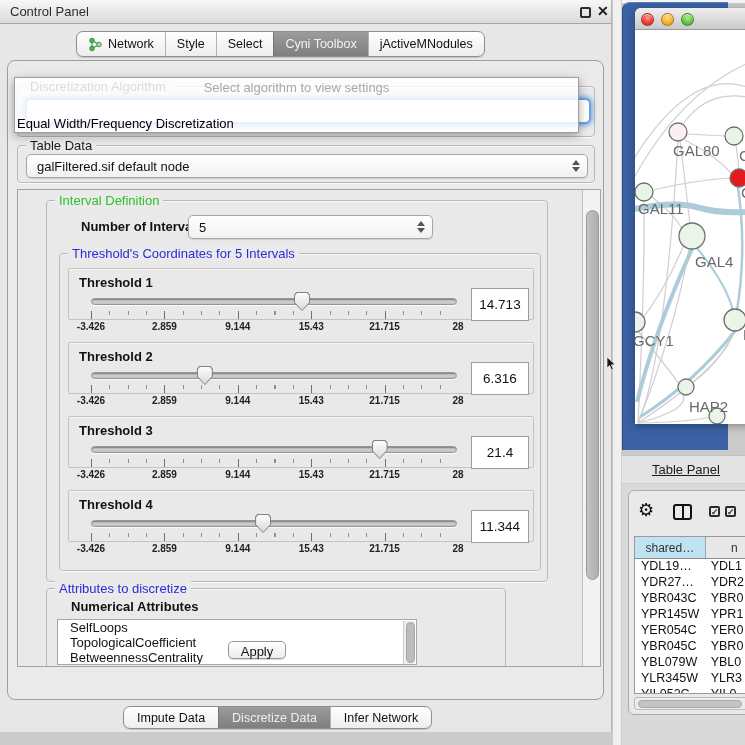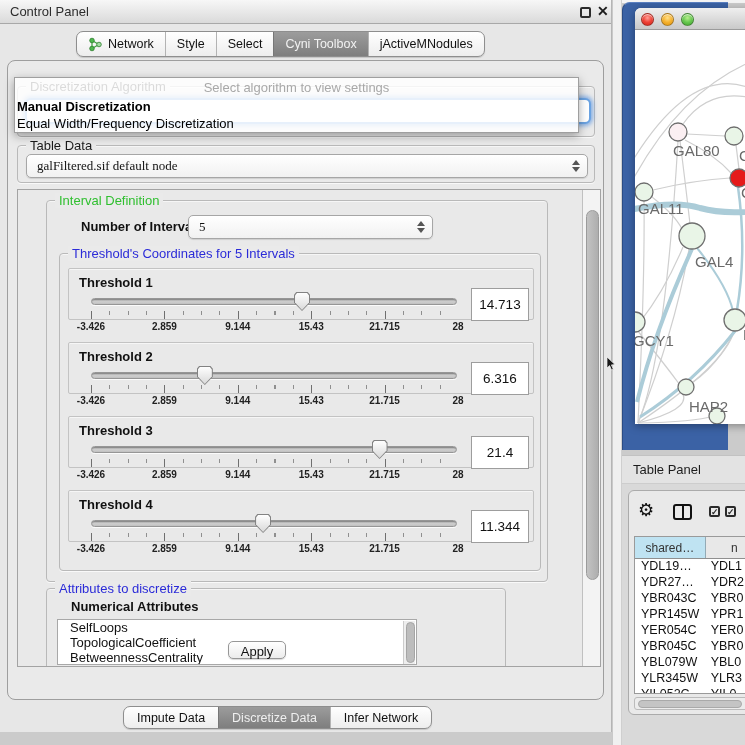--- a/index.html
+++ b/index.html
@@ -37,21 +37,21 @@
 
   .group { position:absolute; border:1px solid #b9b9b9; border-radius:4px;
     box-shadow:inset 0 1px 0 rgba(255,255,255,.6), 0 1px 0 rgba(255,255,255,.7); }
   .gtitle { position:absolute; top:-8px; left:8px; background:#eaeaea; padding:0 4px;
     font-size:13px; line-height:15px; white-space:nowrap; }
   .gtitle.green { color:#2fbf2f; }
   .gtitle.blue  { color:#2b2bd8; }
 
   .combo { position:absolute; background:linear-gradient(#ffffff,#f1f1f1);
     border:1px solid #a6a6a6; border-radius:5px; font-size:13px; color:#111;
-    box-shadow:inset 0 1px 0 #fff, 0 1px 1px rgba(0,0,0,.12); cursor:pointer;font-family:Liberation Serif, serif; }
+    box-shadow:inset 0 1px 0 #fff, 0 1px 1px rgba(0,0,0,.12); cursor:pointer; }
   .combo .ctext { position:absolute; left:10px; top:50%; transform:translateY(-50%); white-space:nowrap; }
   .stepper { position:absolute; right:7px; top:50%; transform:translateY(-50%); width:8px; height:12px; }
   .stepper::before, .stepper::after { content:""; position:absolute; left:0; border-left:4px solid transparent; border-right:4px solid transparent; }
   .stepper::before { top:0; border-bottom:5px solid #555; }
   .stepper::after  { bottom:0; border-top:5px solid #555; }
 
   
   #algo-combo { left:17px; top:37px; width:566px; height:26px; background:#fff;
     border:2px solid #6ba3e2; border-radius:6px;
     box-shadow:0 0 4px 2px rgba(100,155,225,.75), inset 0 1px 0 #fff; }
@@ -130,21 +130,21 @@
     background:linear-gradient(#efefef,#c9c9c9); border-bottom:1px solid #9b9b9b; }
   .light { position:absolute; top:4.5px; width:13px; height:13px; border-radius:50%;
     border:1px solid rgba(0,0,0,.3); box-shadow:inset 0 1px 1px rgba(255,255,255,.7); cursor:pointer; }
   #light-red    { left:6px;  background:radial-gradient(circle at 50% 35%, #ff9e96 0%, #ef4237 50%, #cf2317 100%); }
   #light-yellow { left:26px; background:radial-gradient(circle at 50% 35%, #ffe08a 0%, #f6b22e 50%, #dd920e 100%); }
   #light-green  { left:46px; background:radial-gradient(circle at 50% 35%, #b6ed8d 0%, #67c94f 50%, #3f9e2f 100%); }
   #net-canvas { left:0; top:22px; width:160px; height:394px; background:#fff; }
 
   #table-panel-bar { left:622px; top:455px; width:123px; height:29px; background:#e3e3e3;
     border-top:1px solid #c2c2c2; border-bottom:1px solid #cdcdcd; }
-  #table-panel-title { left:11px; top:6px; font-size:13px; color:#1c1c1c; }
+  #table-panel-title { left:30px; top:6px; font-size:13px; color:#1c1c1c;text-decoration:underline; }
   #right-bottom-bg { left:622px; top:484px; width:123px; height:261px; background:#d9d9d9; }
 
   #table-container { left:628px; top:490px; width:135px; height:225px;
     background:#e9e9e9; border:1px solid #ababab; border-radius:6px; }
   #gear-btn { left:9px; top:10px; font-size:18px; line-height:18px; color:#111; cursor:pointer; }
   #split-btn { left:44px; top:13px; width:19px; height:16px; border:2px solid #111; border-radius:3px; cursor:pointer; }
   #split-btn::after { content:""; position:absolute; left:50%; top:0; bottom:0; width:2px; margin-left:-1px; background:#111; }
   .chk { position:absolute; top:15px; width:11px; height:11px; border:2px solid #2a2a2a; border-radius:2px;
     font-size:9px; font-weight:bold; line-height:8px; text-align:center; color:#2a2a2a; cursor:pointer; }
   #chk1 { left:80px; } #chk2 { left:96px; }
@@ -214,21 +214,20 @@
     <div class="group" style="left:9px; top:84px; width:578px; height:38px;">
       <div class="gtitle">Table Data</div>
       <div class="combo" style="left:8px; top:8px; width:562px; height:24px;">
         <span class="ctext">galFiltered.sif default node</span>
         <span class="stepper"></span>
       </div>
     </div>
 
     <div class="abs" id="algo-popup">
       <div class="prow" id="prow-placeholder">Select algorithm to view settings</div>
-      <div class="prow" id="prow-manual">Manual Discretization</div>
       <div class="prow" id="prow-equal">Equal Width/Frequency Discretization</div>
     </div>
 
     <div class="abs" id="scrollpane">
 
       <div class="group" style="left:28px; top:10px; width:502px; height:382px;">
         <div class="gtitle green">Interval Definition</div>
 
         <div class="abs" style="left:34px; top:18px; font-size:13px; font-weight:bold; color:#111;">Number of Intervals</div>
         <div class="combo" style="left:141px; top:14px; width:245px; height:24px;">

